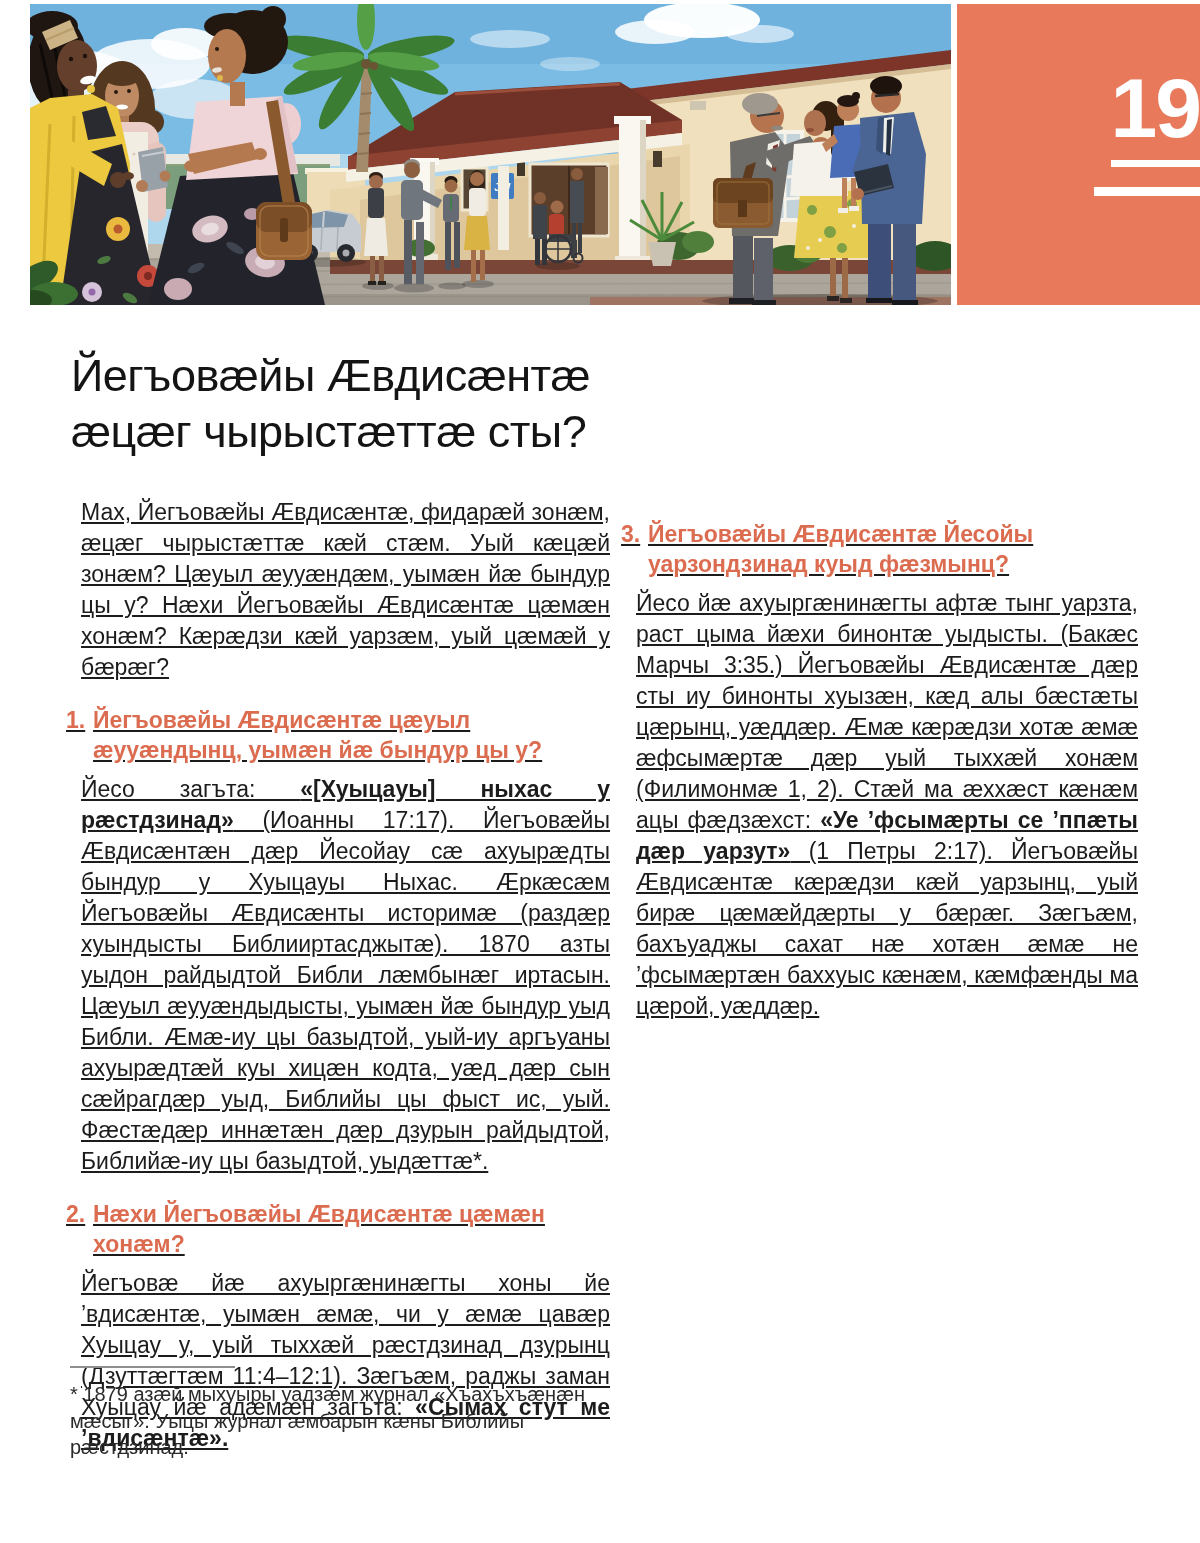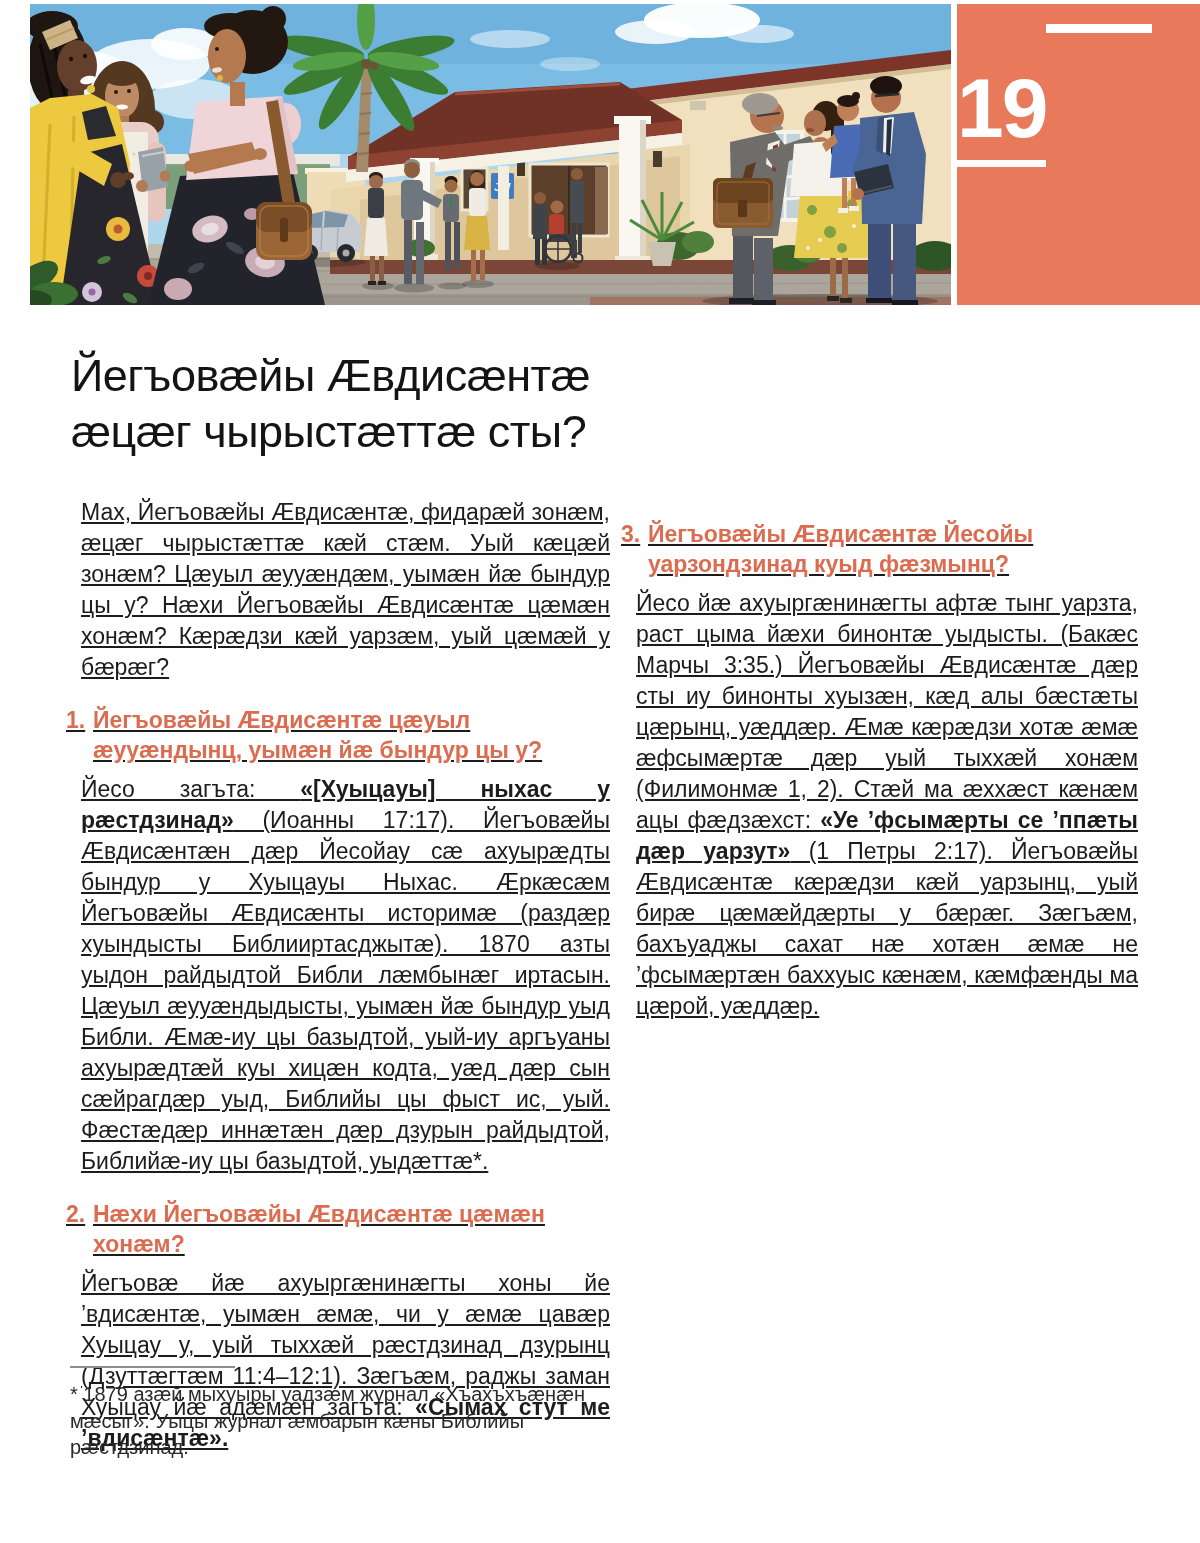--- a/index.html
+++ b/index.html
@@ -1,21 +1,21 @@
 <!DOCTYPE html>
 <html><head>
 <meta charset="utf-8">
 <style>
   html,body{margin:0;padding:0;background:#ffffff;}
   .page{position:relative;width:1200px;height:1543px;background:#fff;overflow:hidden;
         font-family:"Liberation Sans",sans-serif;}
   .photo-wrap{position:absolute;left:30px;top:4px;width:921px;height:301px;overflow:hidden;}
   .photo-wrap svg{display:block;}
   .chapter-box{position:absolute;left:957px;top:4px;width:243px;height:301px;background:#E8795B;
-        display:flex;flex-direction:row;align-items:flex-start;}
+        display:flex;flex-direction:column;align-items:flex-end;}
   .chapter-num{margin-top:62px;font-size:84px;font-weight:700;line-height:1;color:#fff;
         padding-bottom:10px;border-bottom:7px solid #fff;letter-spacing:-2px;}
   .chapter-bar{width:106px;height:9px;background:#fff;margin-top:20px;}
   .page-title{position:absolute;left:71px;top:348px;margin:0;font-size:45px;line-height:56px;
         font-weight:400;color:#141414;letter-spacing:-0.5px;}
   .page-title span{display:block;}
   .col{position:absolute;top:497px;font-size:23px;line-height:31px;color:#1c1c1c;text-decoration:underline;}
   .col-left{left:66px;width:544px;}
   .col-right{left:621px;width:517px;}
   .para{margin:0 0 0 15px;text-align:justify;}

